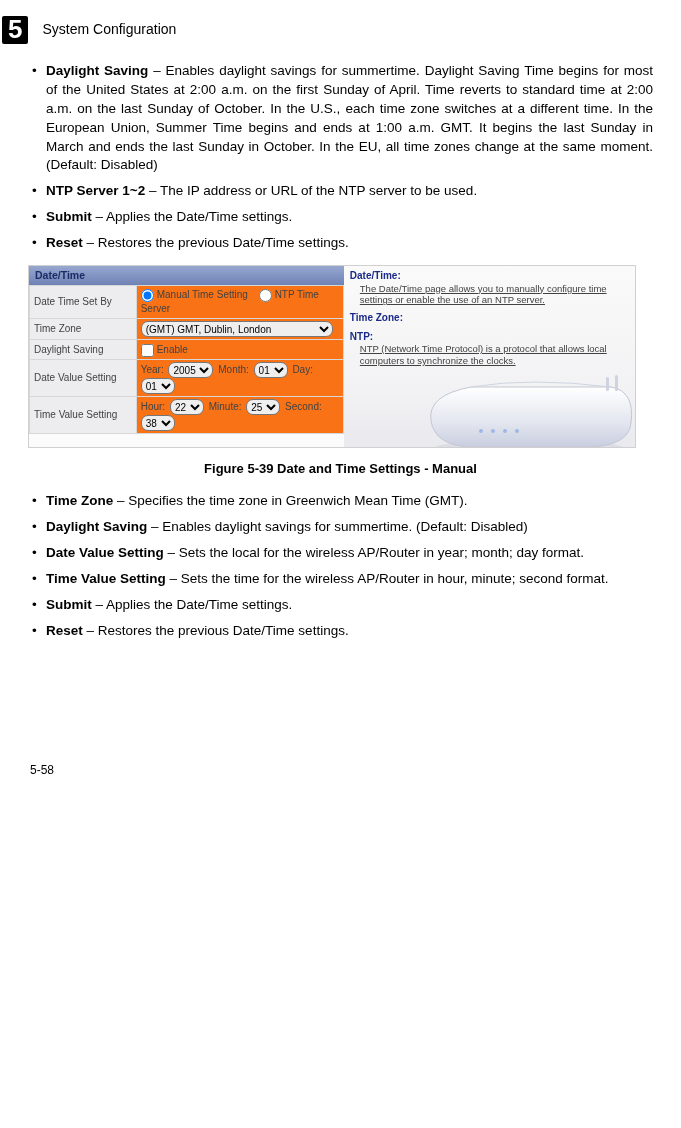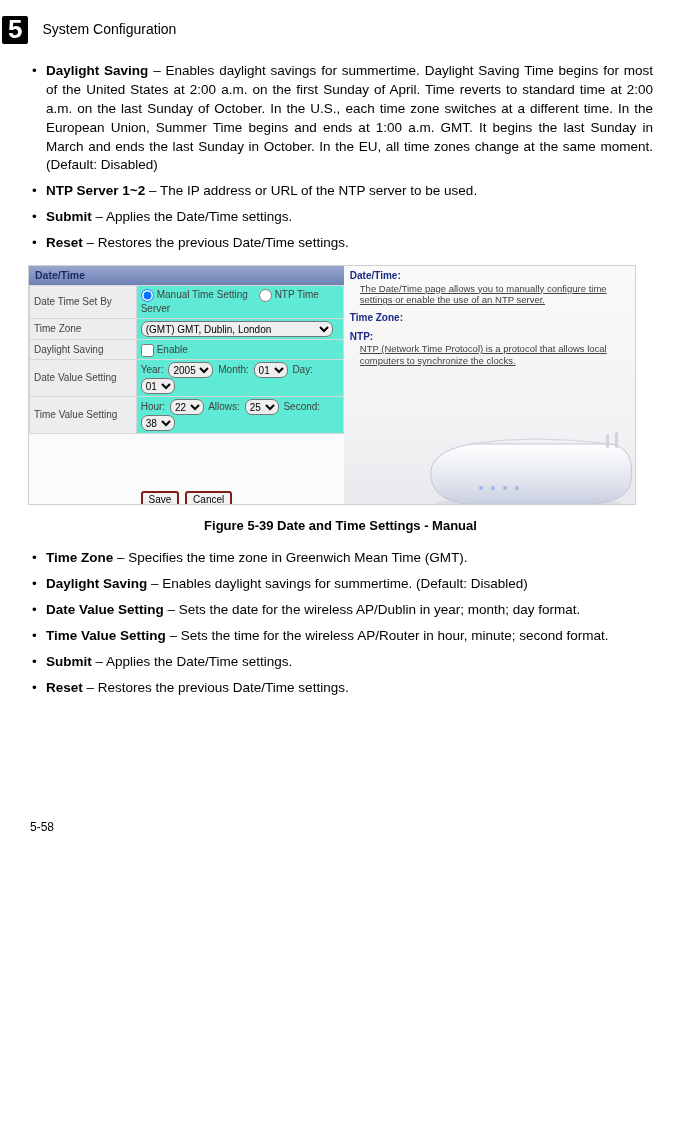--- a/index.html
+++ b/index.html
@@ -51,21 +51,21 @@
   }
   ul.bullet-list b { font-weight: bold; }
   .figure-wrap {
     margin: 8px 0 6px 0;
   }
   .figure-panel {
     border: 1px solid #d0d0d0;
     display: flex;
     overflow: hidden;
     width: 608px;
-    height: 240px;
+    height: 183px;
     position: relative;
     background: #fbfbfb;
   }
   .panel-left {
     flex: 1.06;
     display: flex;
     flex-direction: column;
   }
   .panel-right {
     flex: 0.94;
@@ -93,21 +93,21 @@
     border: 1px solid #d7d7d7;
     padding: 2px 4px;
     height: 20px;
     vertical-align: middle;
   }
   .settings-table td.label-cell {
     width: 34%;
     background: #ededf0;
   }
   .settings-table td.ctrl-cell {
-    background: #5eead4;
+    background: #f97316;
   }
   .mini-select {
     font-size: 10px;
     height: 16px;
     vertical-align: middle;
     border-radius: 7px;
   }
   .mini-radio, .mini-check { vertical-align: middle; margin-right:3px; }
   .mini-label { margin-right: 8px; vertical-align: middle; }
   .btn-row {
@@ -195,21 +195,21 @@
             <select class="mini-select"><option>01</option></select>
             <span>Day:</span>
             <select class="mini-select"><option>01</option></select>
           </td>
         </tr>
         <tr>
           <td class="label-cell">Time Value Setting</td>
           <td class="ctrl-cell inline-row-controls">
             <span>Hour:</span>
             <select class="mini-select"><option>22</option></select>
-            <span>Allows:</span>
+            <span>Minute:</span>
             <select class="mini-select"><option>25</option></select>
             <span>Second:</span>
             <select class="mini-select"><option>38</option></select>
           </td>
         </tr>
       </tbody>
         </table>
       <div class="btn-row">
         <button class="mini-btn">Save</button>
         <button class="mini-btn">Cancel</button>
@@ -246,20 +246,20 @@
         <circle cx="106" cy="90" r="2" fill="#9fb6e6"></circle>
       </svg>
     </div>
   </div>
   <div class="figure-caption">Figure 5-39  Date and Time Settings - Manual</div>
 </div>
 
 <ul class="bullet-list">
   <li><b>Time Zone</b><span> – Specifies the time zone in Greenwich Mean Time (GMT).</span></li>
   <li><b>Daylight Saving</b><span> – Enables daylight savings for summertime. (Default: Disabled)</span></li>
-  <li><b>Date Value Setting</b><span> – Sets the date for the wireless AP/Dublin in year; month; day format.</span></li>
+  <li><b>Date Value Setting</b><span> – Sets the local for the wireless AP/Router in year; month; day format.</span></li>
   <li><b>Time Value Setting</b><span> – Sets the time for the wireless AP/Router in hour, minute; second format.</span></li>
   <li><b>Submit</b><span> – Applies the Date/Time settings.</span></li>
   <li><b>Reset</b><span> – Restores the previous Date/Time settings.</span></li>
 </ul>
 
 <div style="height:120px"></div>
 <div class="page-num">5-58</div>
 
 </body></html>

